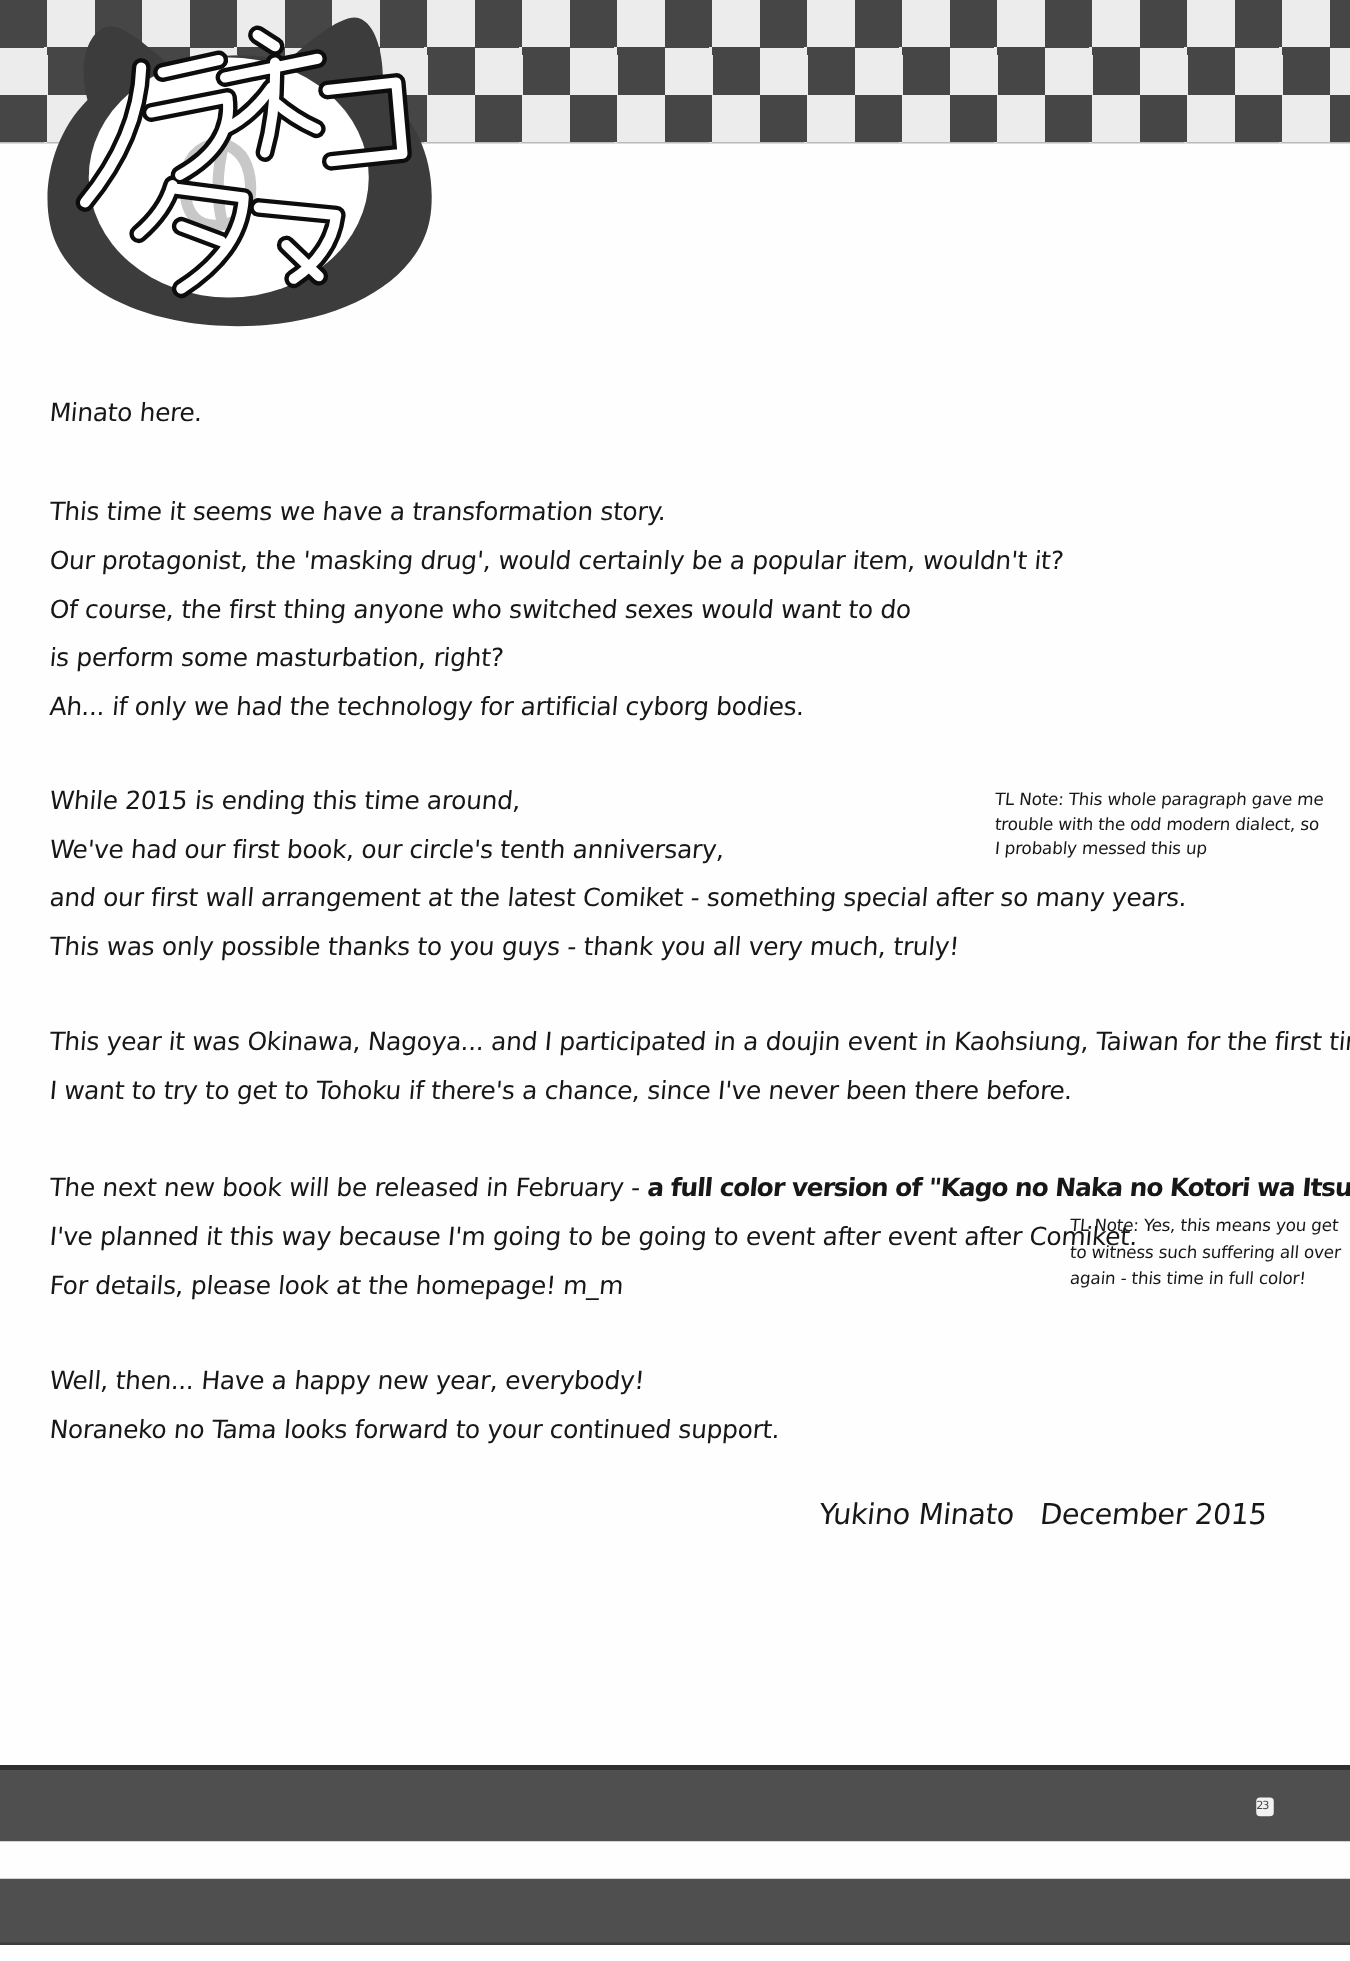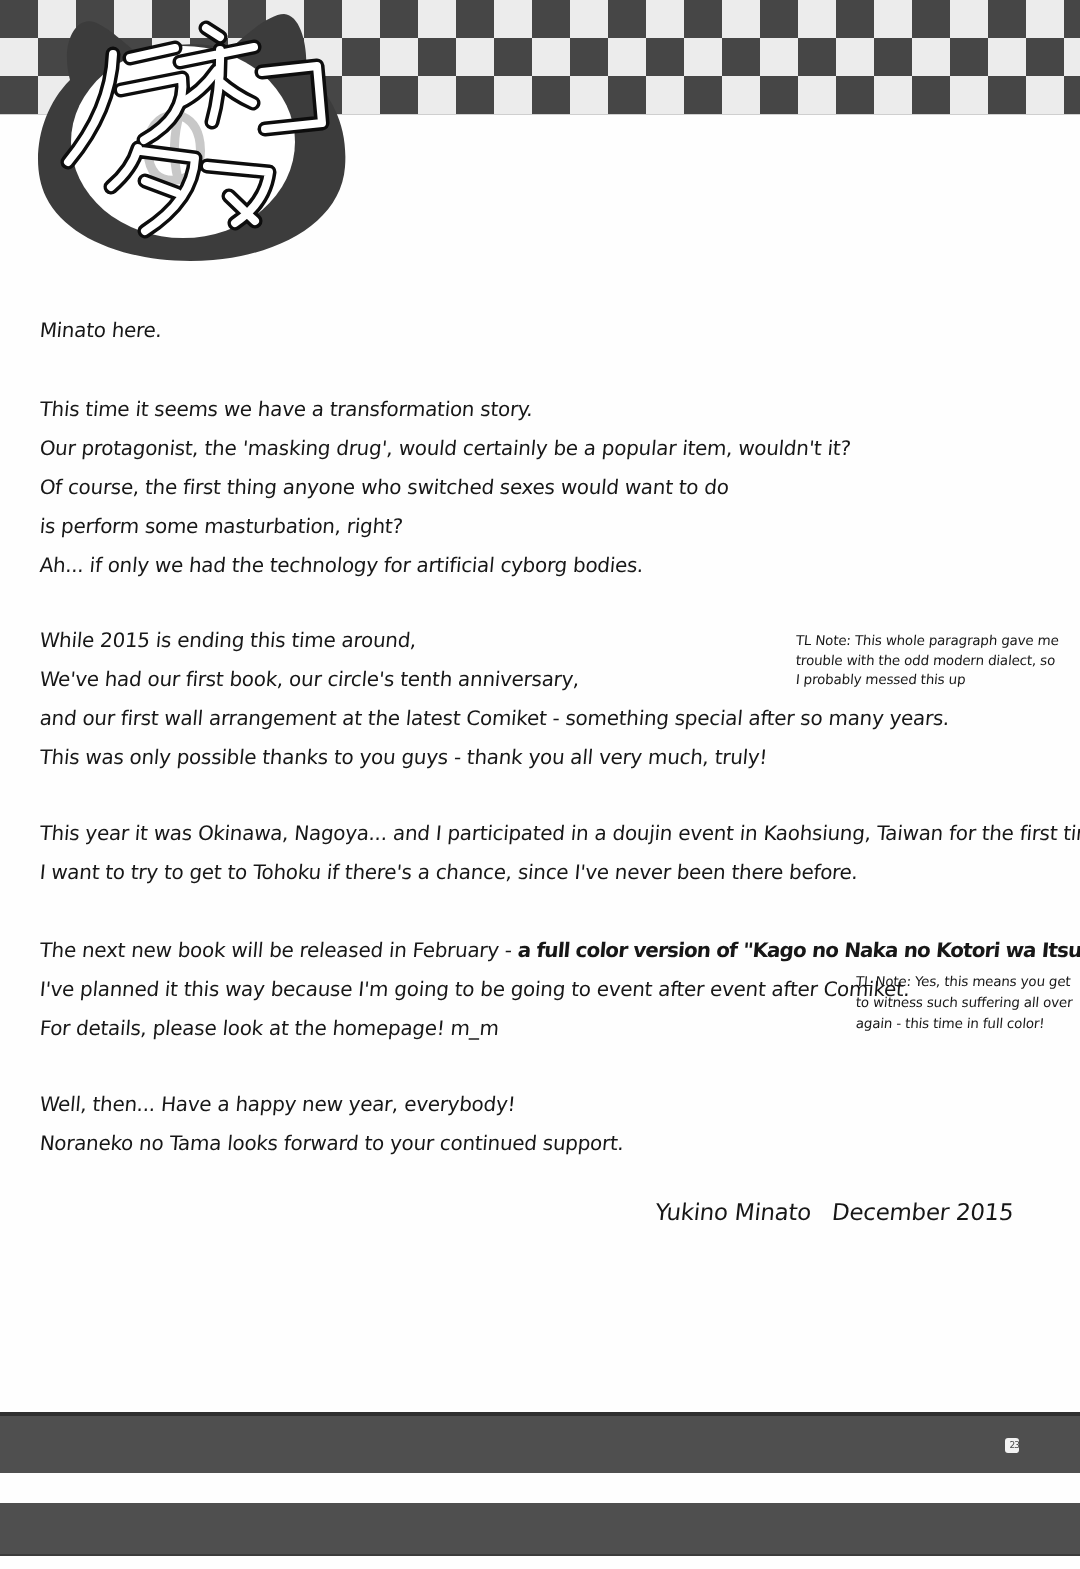--- a/index.html
+++ b/index.html
@@ -41,21 +41,21 @@
     position:absolute; top:1412px; left:0; width:1080px; height:61px;
     background:#4f4f4f; border-top:4px solid #2f2f2f; box-sizing:border-box;
   }
   .band-b {
     position:absolute; top:1503px; left:0; width:1080px; height:53px;
     background:#4f4f4f; border-bottom:2px solid #3c3c3c; box-sizing:border-box;
   }
   .page-badge {
     position:absolute; top:22px; right:61px; width:14px; height:15px;
     background:#f2f2f2; border-radius:3px;
-    font-size:9px; line-height:15px; text-align:right; color:#4a4a4a;
+    font-size:9px; line-height:15px; text-align:left; color:#4a4a4a;
     letter-spacing:-1px;
   }
 </style>
 </head>
 <body>
 
 <div class="page">
 
   <div class="checker"></div>
 

